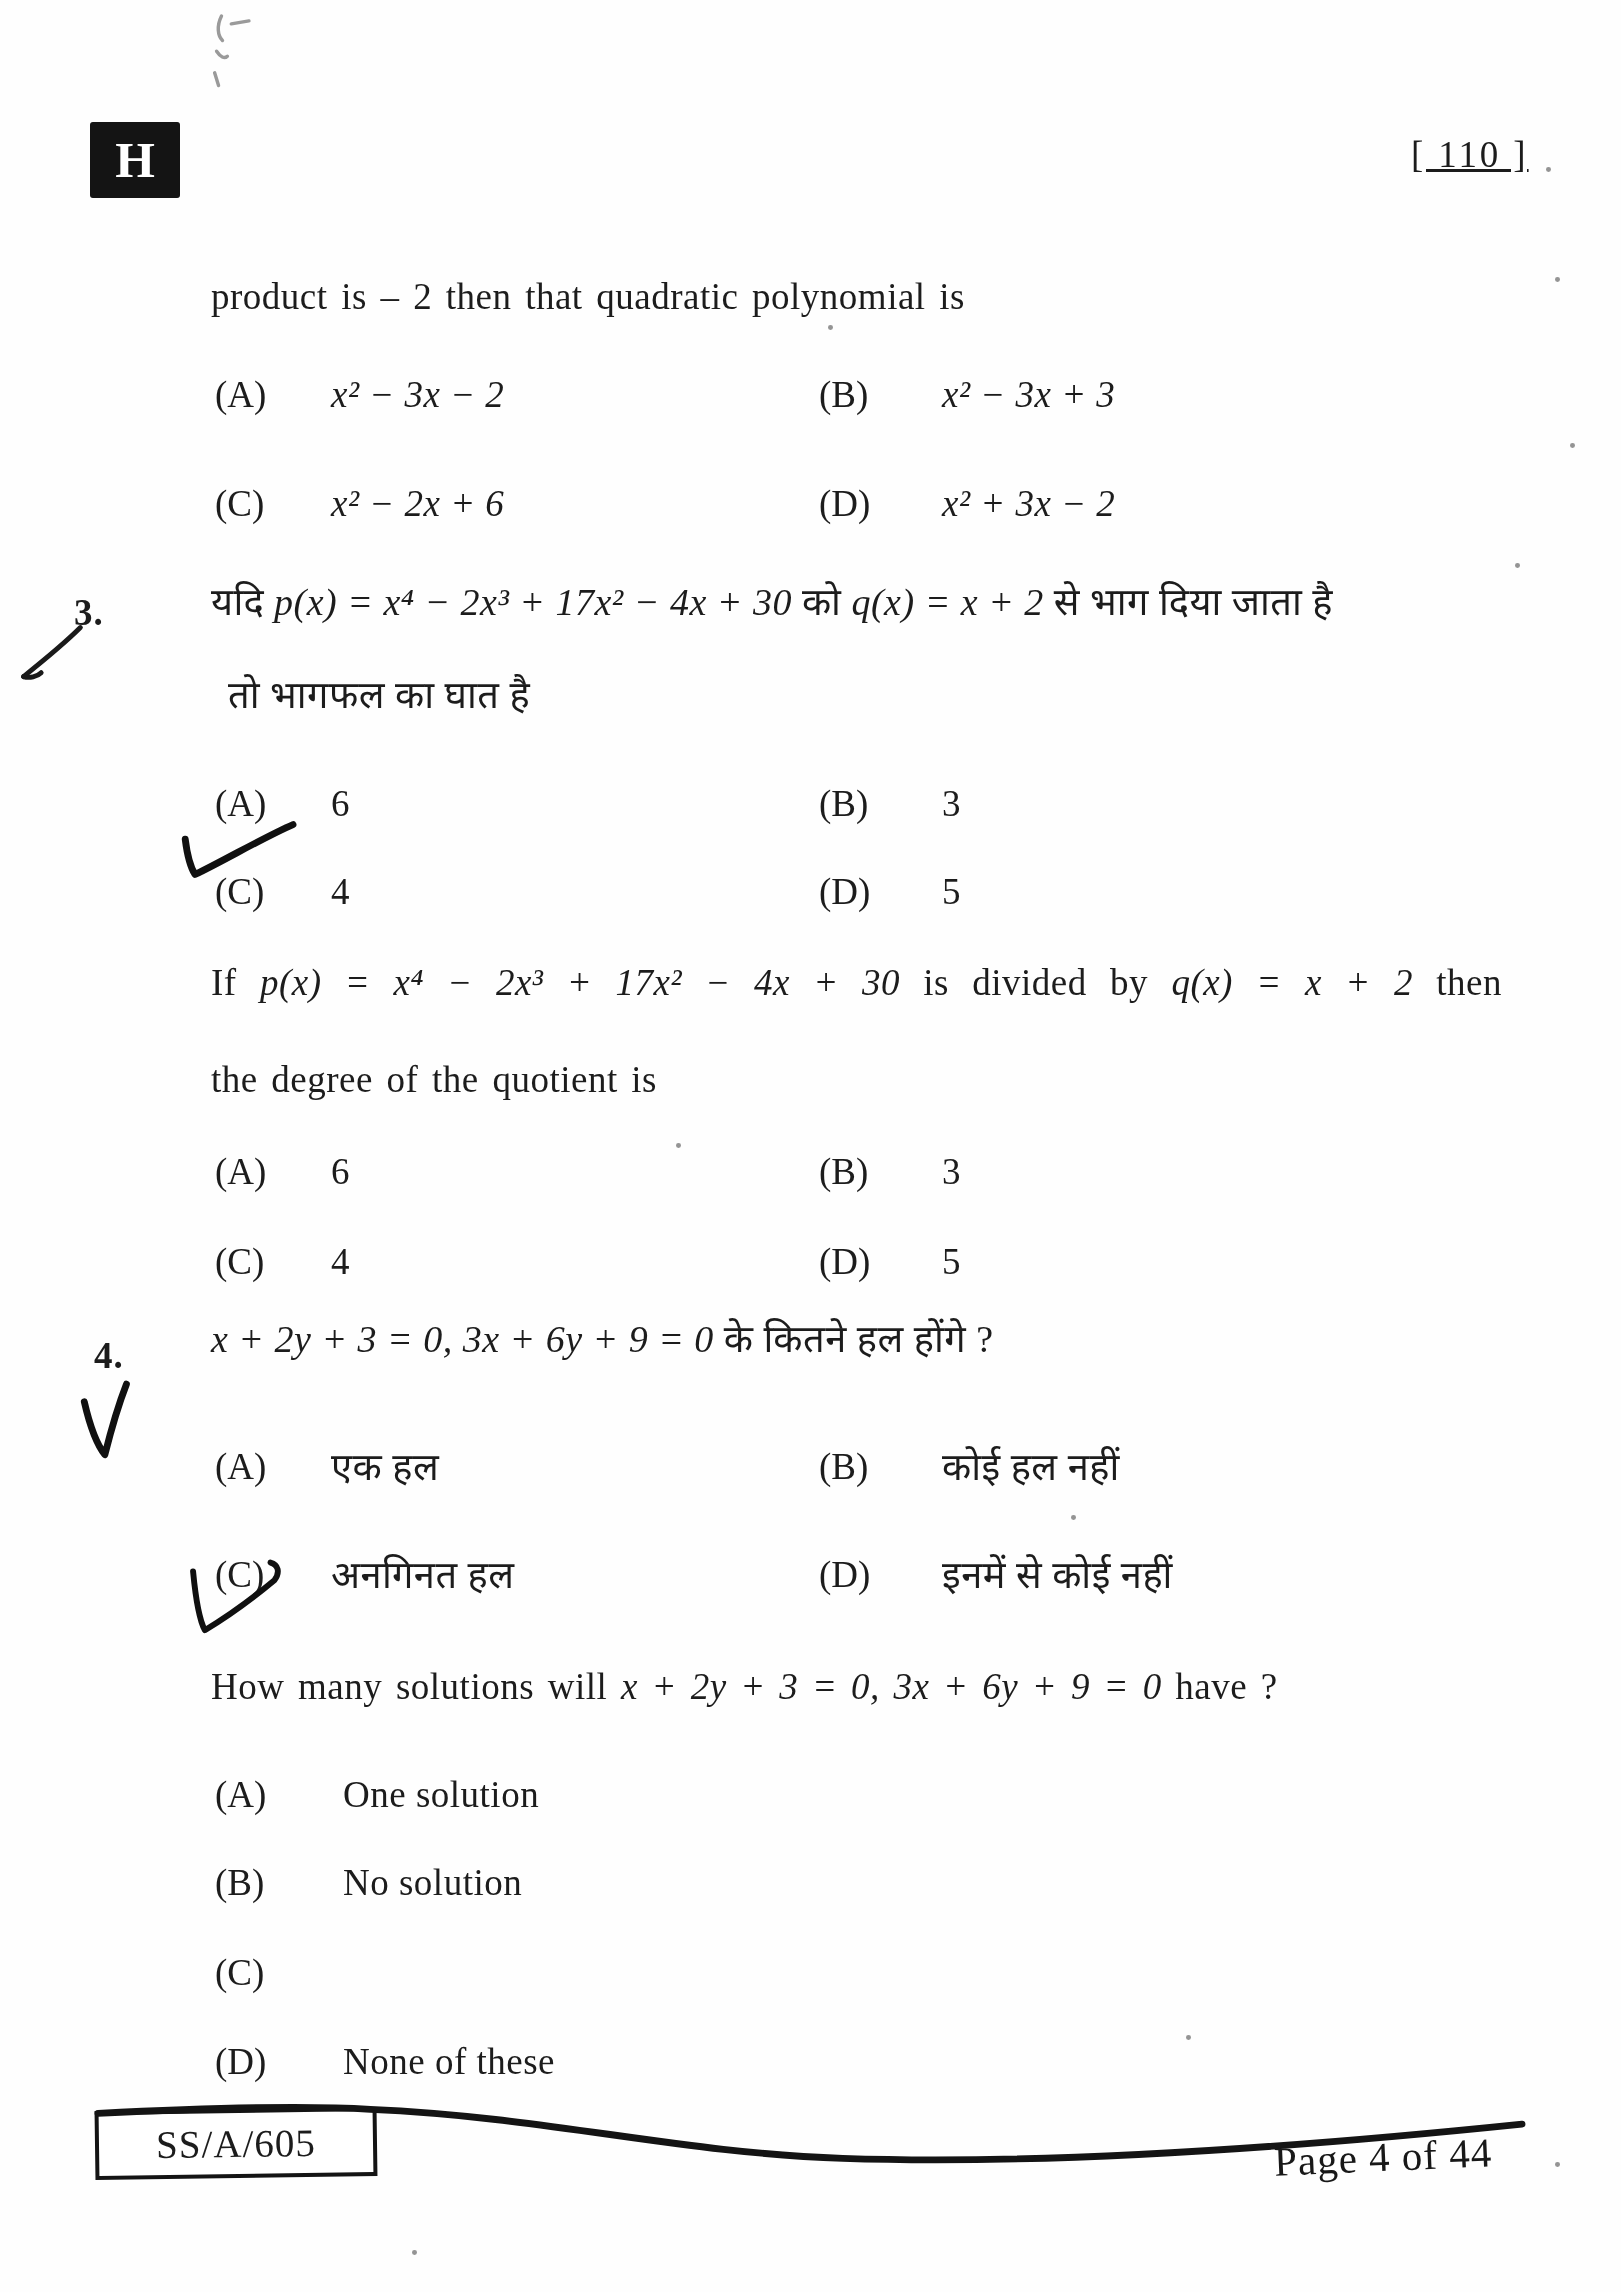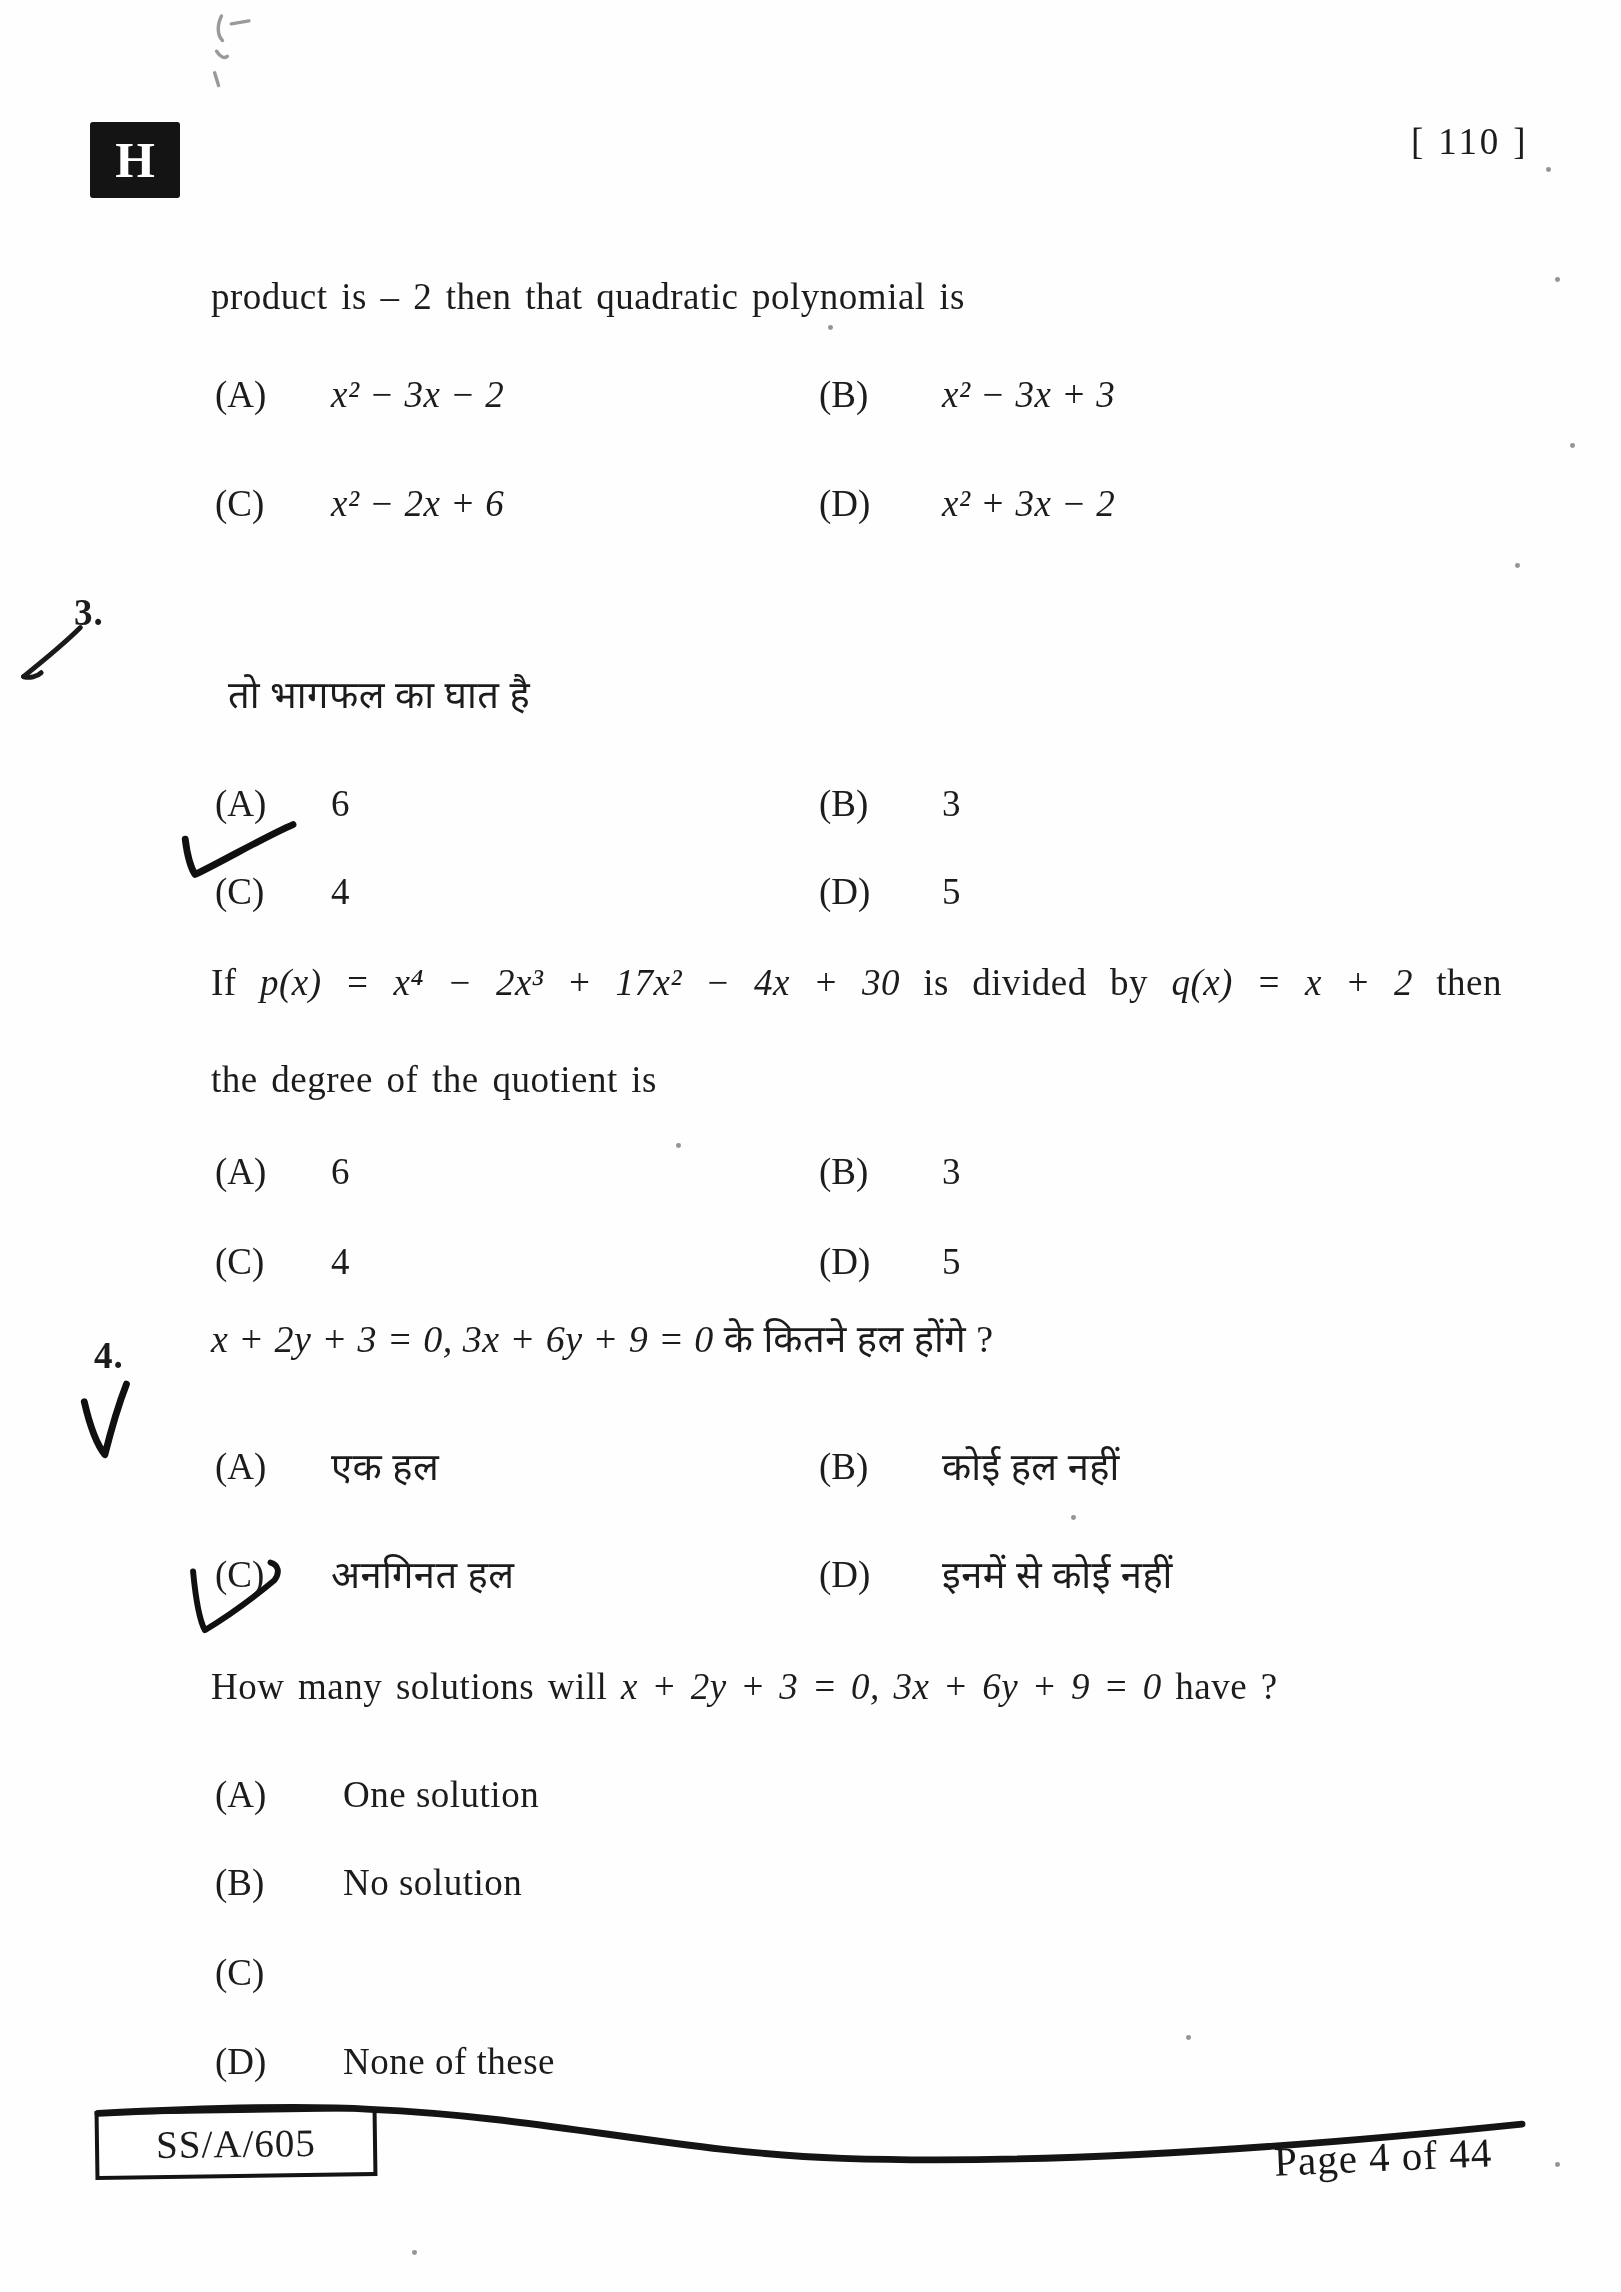--- a/index.html
+++ b/index.html
@@ -20,21 +20,21 @@
   .olabel { flex:none; width:116px; font-weight:500; }
   .c2 .olabel { width:123px; }
   .q4en .olabel { width:128px; }
   .oval { letter-spacing:0.5px; }
 
   .badge {
     position:absolute; left:90px; top:122px; width:90px; height:76px;
     background:#141414; color:#ffffff; display:flex; align-items:center; justify-content:center;
     font-size:51px; font-weight:bold; border-radius:2.9px;
   }
-  .corner { position:absolute; left:1411px; top:120px; font-size:37px; letter-spacing:2.9px; }
+  .corner { position:absolute; left:1411px; top:133px; font-size:37px; letter-spacing:2.9px;text-decoration:underline; }
 
   .code-box {
     position:absolute; left:95px; top:2109px; width:274px; height:61px;
     border:4.9px solid #141414; transform:rotate(-.8deg);
     display:flex; align-items:center; justify-content:center;
     font-size:39px; letter-spacing:1px; background:#fff;
   }
   .page-info {
     position:absolute; left:1274px; top:2133px; font-size:41px;
     transform:rotate(-2.5deg); letter-spacing:1px; color:#181818;
@@ -64,20 +64,27 @@
   <div class="opt c1" style="top:481px">
     <span class="olabel">(C)</span>
       <span class="oval math">x² − 2x + 6</span>
   </div>
   <div class="opt c2" style="top:481px">
     <span class="olabel">(D)</span>
       <span class="oval math">x² + 3x − 2</span>
   </div>
 
   <div class="qnum" style="left:74px; top:591px">3.</div>
+  <div class="line dev" style="left:211px; top:578px">
+    <span class="dev">यदि</span>
+    <span class="math">p(x) = x⁴ − 2x³ + 17x² − 4x + 30</span>
+    <span class="dev">को</span>
+    <span class="math">q(x) = x + 2</span>
+    <span class="dev">से भाग दिया जाता है</span>
+  </div>
   <div class="line dev" style="left:228px; top:671px">तो भागफल का घात है</div>
 
   <div class="opt c1" style="top:781px">
     <span class="olabel">(A)</span>
       <span class="oval">6</span>
   </div>
   <div class="opt c2" style="top:781px">
     <span class="olabel">(B)</span>
       <span class="oval">3</span>
   </div>

